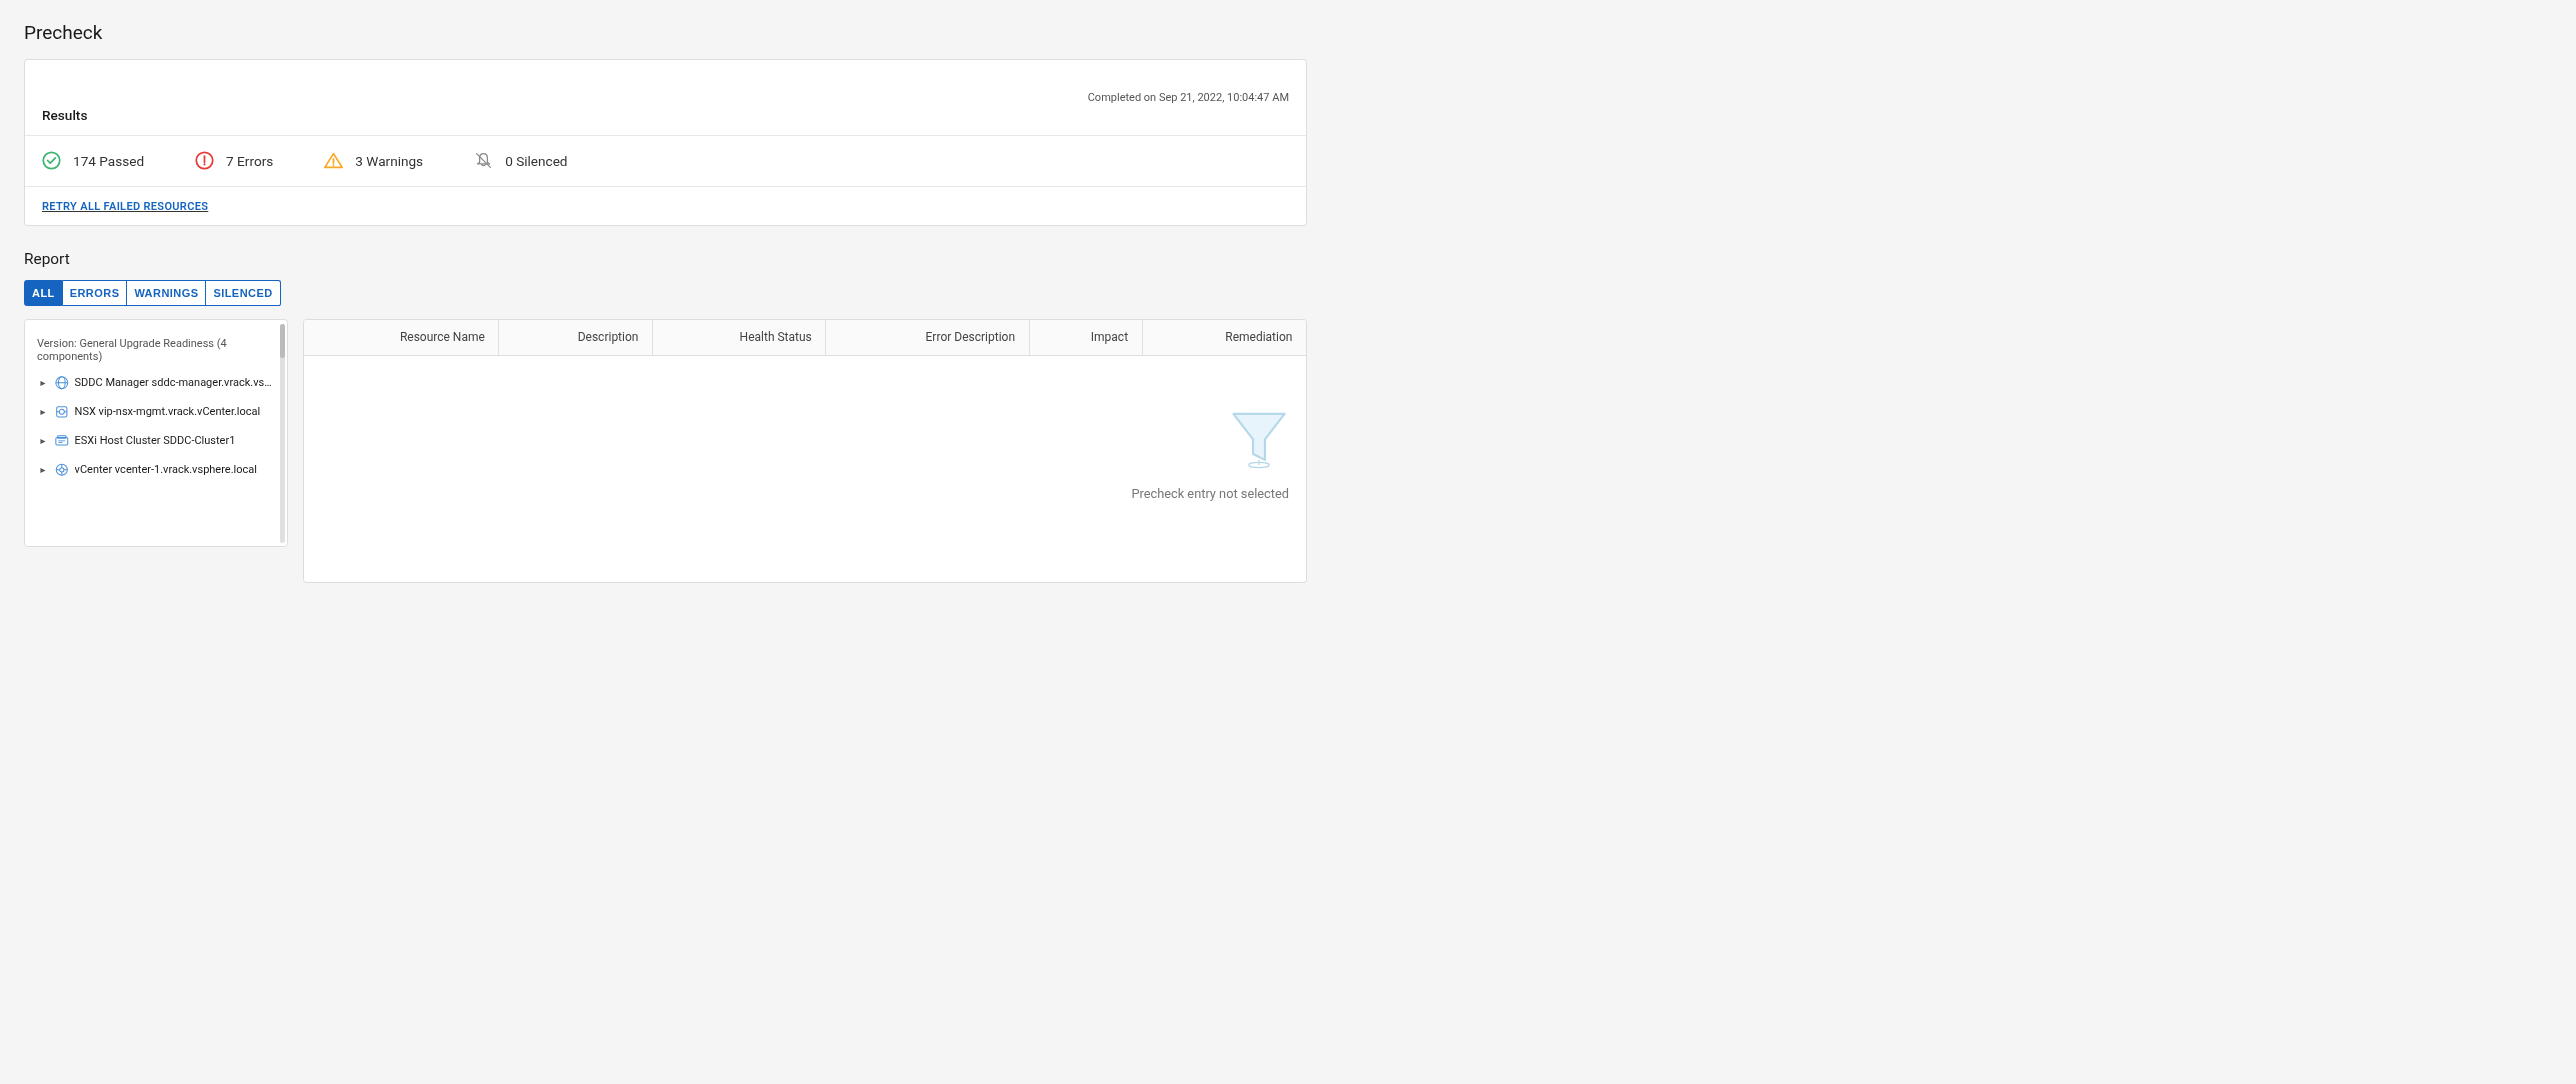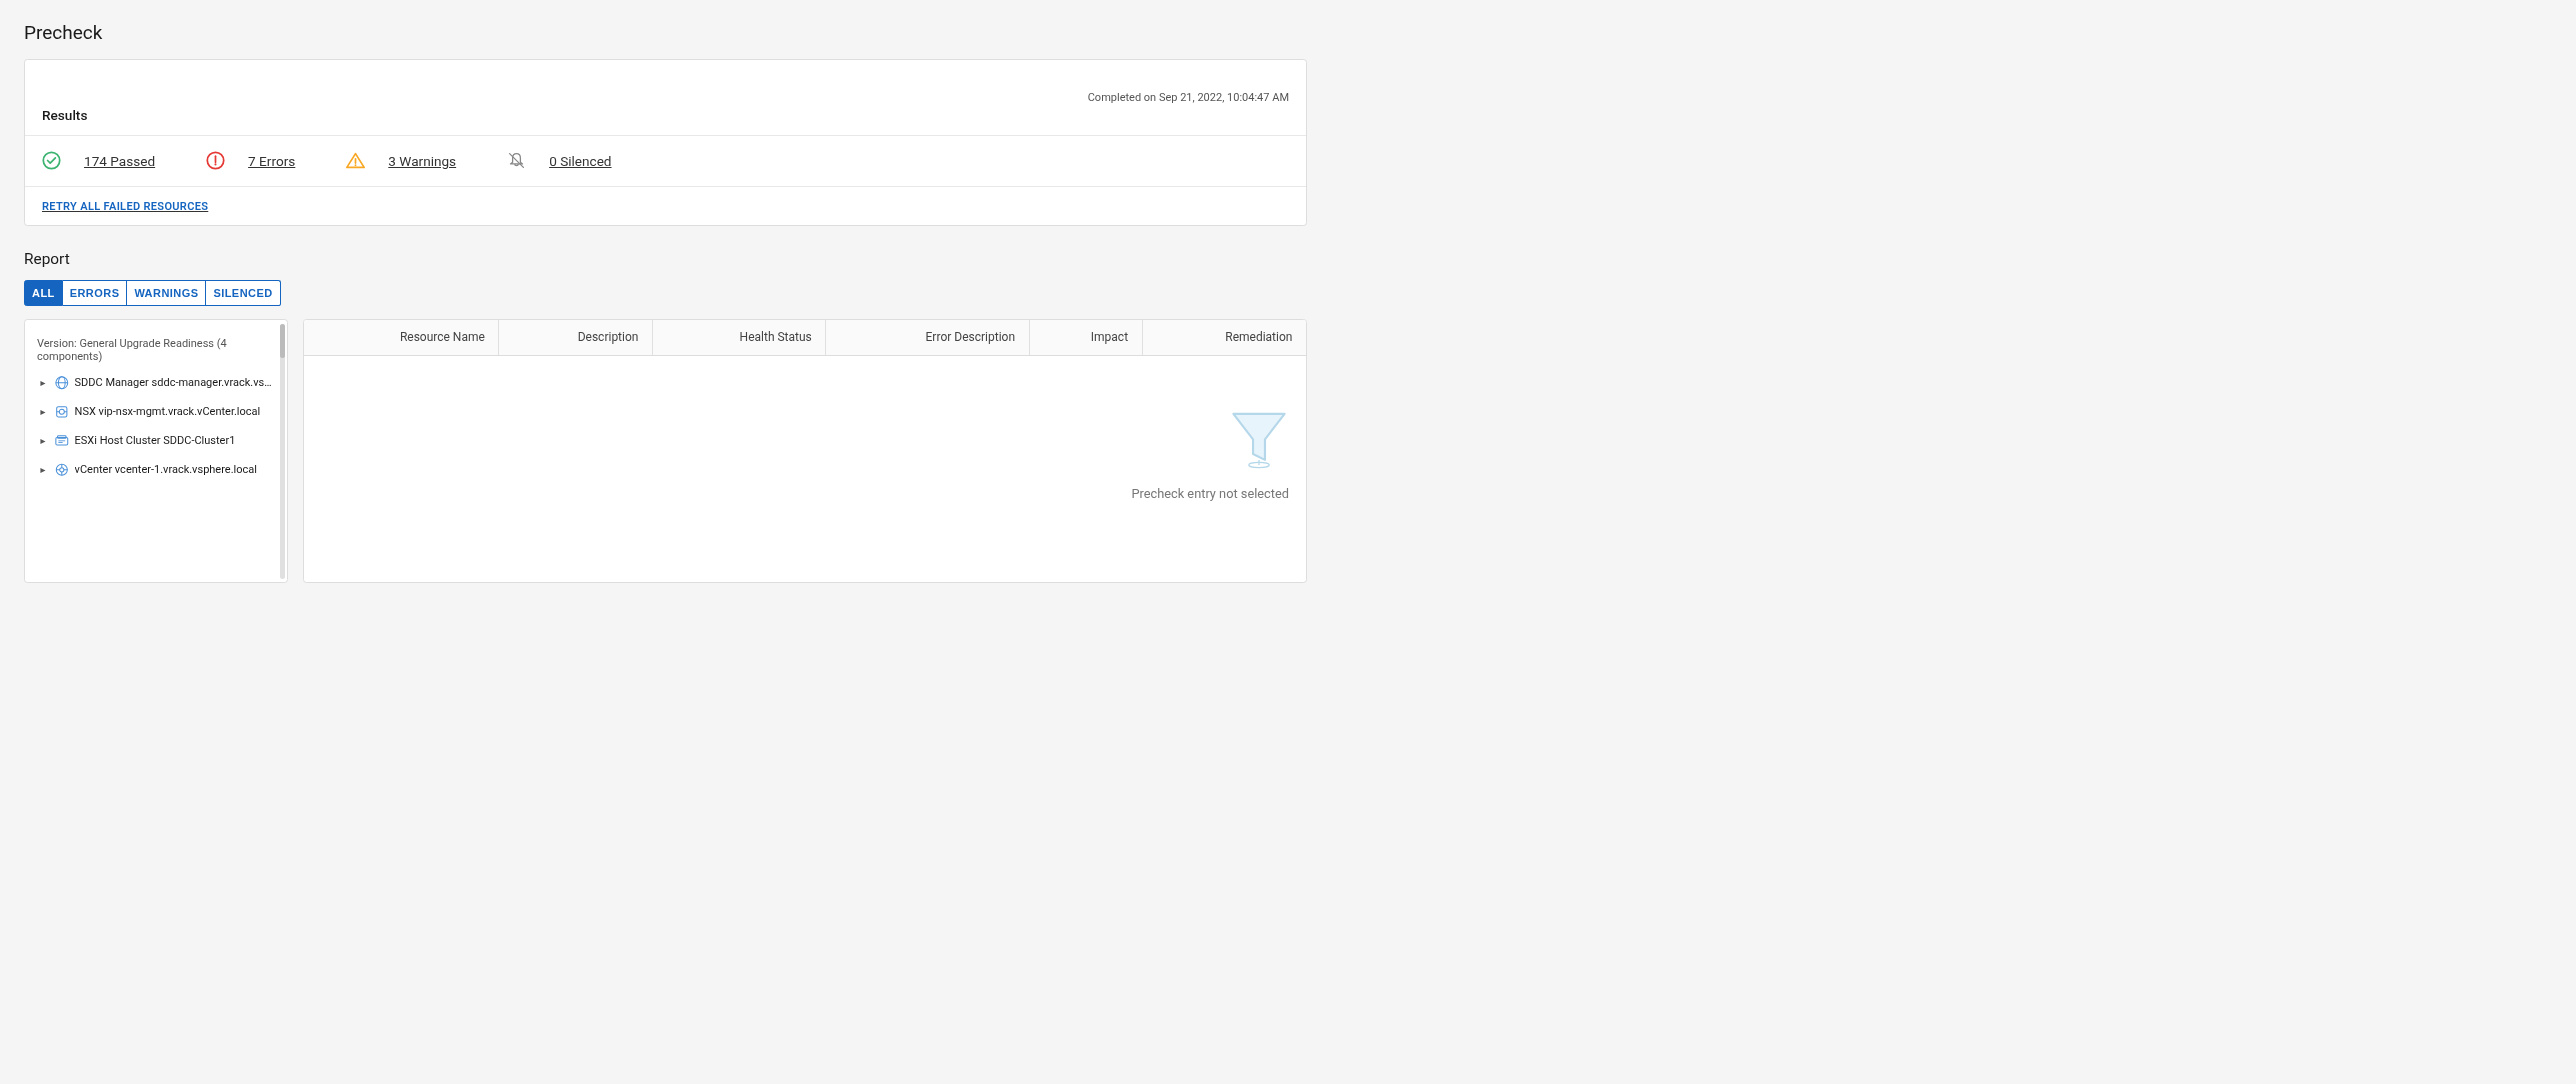--- a/index.html
+++ b/index.html
@@ -45,25 +45,24 @@
     .results-stats {
       display: flex;
       align-items: center;
       padding: 15.4px 17px;
       border-bottom: 0.9px solid #e8e8e8;
       gap: 51px;
     }
     .stat-item {
       display: flex;
       align-items: center;
-      gap: 23px;
+      gap: 12px;
       font-size: 13.6px;
       font-weight: 400;
       color: #333;
-      text-decoration: underline;
     }
     .stat-icon {
       width: 19px;
       height: 19px;
       display: flex;
       align-items: center;
       justify-content: center;
       flex-shrink: 0;
     }
     .icon-passed {
@@ -129,21 +128,21 @@
       display: flex;
       gap: 15.4px;
       align-items: flex-start;
     }
     .tree-panel {
       width: 264px;
       flex-shrink: 0;
       background: #fff;
       border: 0.9px solid #ddd;
       border-radius: 3.4px;
-      height: 264px;
+      height: 228px;
       overflow: hidden;
       position: relative;
     }
     .tree-scroll {
       height: 100%;
       overflow-y: auto;
       padding: 10.2px 0;
     }
     .tree-item {
       display: flex;

